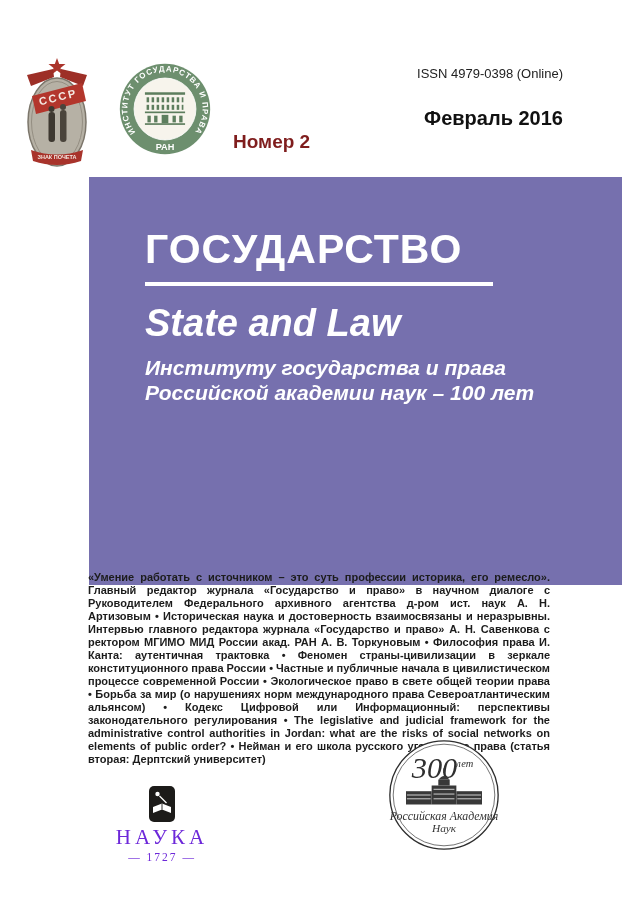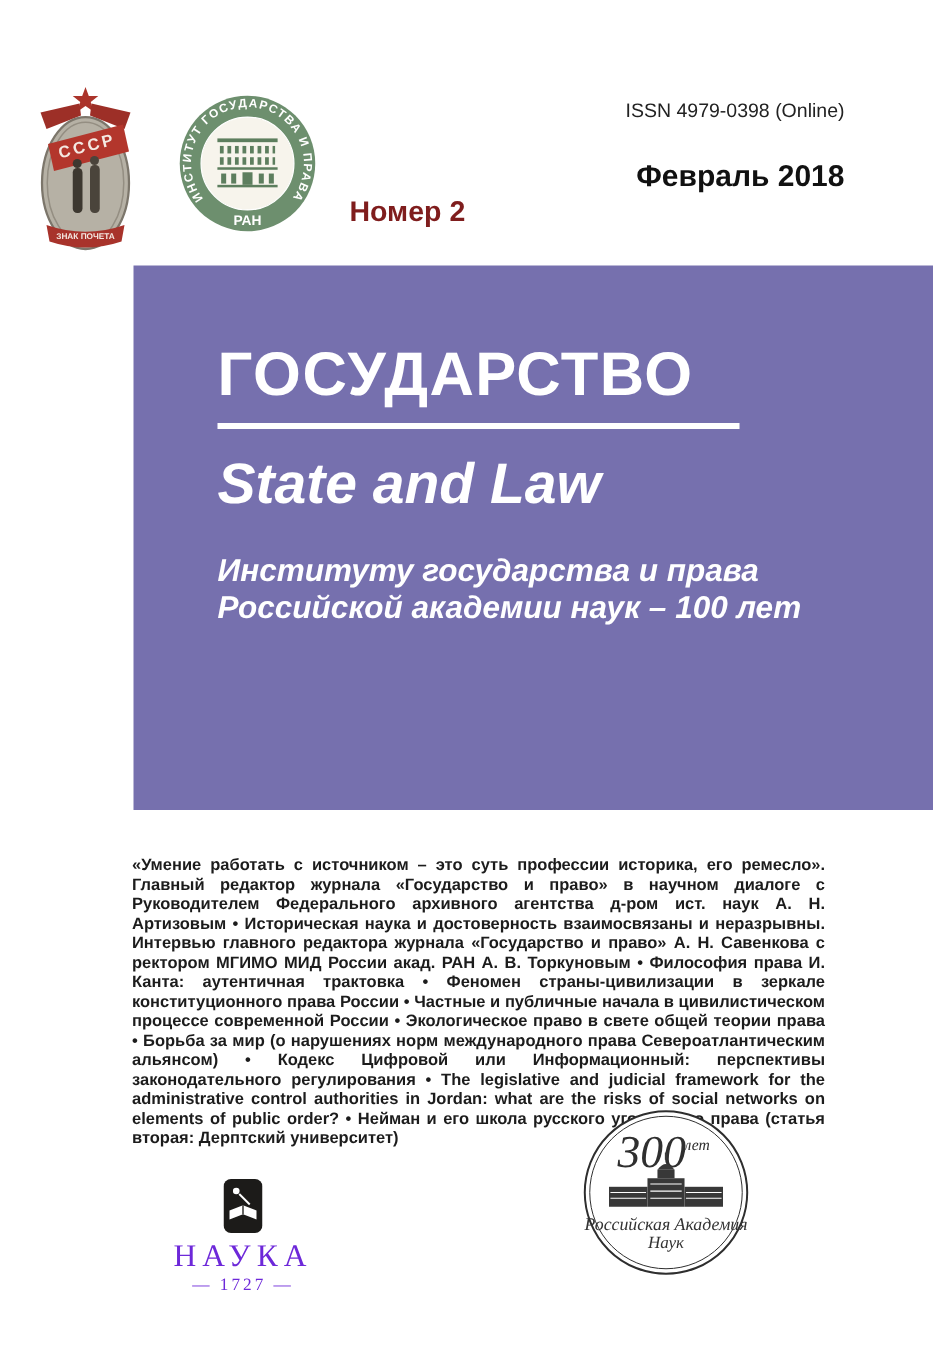--- a/index.html
+++ b/index.html
@@ -19,27 +19,27 @@
   .issn-block {
     position: absolute; right: 65px; top: 66px; text-align: right;
     font-size: 13px; line-height: 16px; color: #222;
   }
   .issue-date {
     position: absolute; right: 65px; top: 107px;
     font-size: 20px; font-weight: 700; color: #111;
   }
   
   .title-block {
-    position: absolute; left: 89px; top: 177px; width: 533px; height: 363px;
+    position: absolute; left: 89px; top: 177px; width: 533px; height: 408px;
     background: #7670ae; color: #ffffff; padding: 46px 30px 0 56px;
   }
   .title-ru { font-weight: 700; font-size: 41px; line-height: 52px; letter-spacing: 1px; white-space: pre; }
   .title-rule { width: 348px; height: 4px; background: #ffffff; margin-top: 7px; }
   .title-en { margin-top: 15px; font-weight: 700; font-style: italic; font-size: 38px; line-height: 44px; }
-  .subtitle { margin-top: 23px; font-weight: 700; font-style: italic; font-size: 21px; line-height: 25px; }
+  .subtitle { margin-top: 10px; font-weight: 700; font-style: italic; font-size: 21px; line-height: 25px; }
   
   .contents-text {
     position: absolute; left: 88px; top: 571px; width: 462px;
     font-size: 11px; line-height: 13px; font-weight: 700;
     text-align: justify; color: #1c1c1c;
   }
   
   .publisher { position: absolute; left: 110px; top: 786px; width: 104px; text-align: center; color: #6d28d9; }
   .publisher svg { display: block; margin: 0 auto; }
   .publisher-name {
@@ -112,21 +112,21 @@
       <rect x="31" y="72" width="48" height="2"></rect>
     </g>
   </svg>
 
   <div class="issue-number">Номер 2</div>
 
   <div class="issn-block">
     <div>ISSN 4979-0398 (Online)</div>
   </div>
 
-  <div class="issue-date">Февраль 2018</div>
+  <div class="issue-date">Февраль 2016</div>
 
   <div class="title-block">
     <div class="title-ru">ГОСУДАРСТВО</div>
     <div class="title-rule"></div>
     <div class="title-en">State and Law</div>
     <div class="subtitle">
       <div>Институту государства и права</div>
       <div>Российской академии наук – 100 лет</div>
     </div>
   </div>

